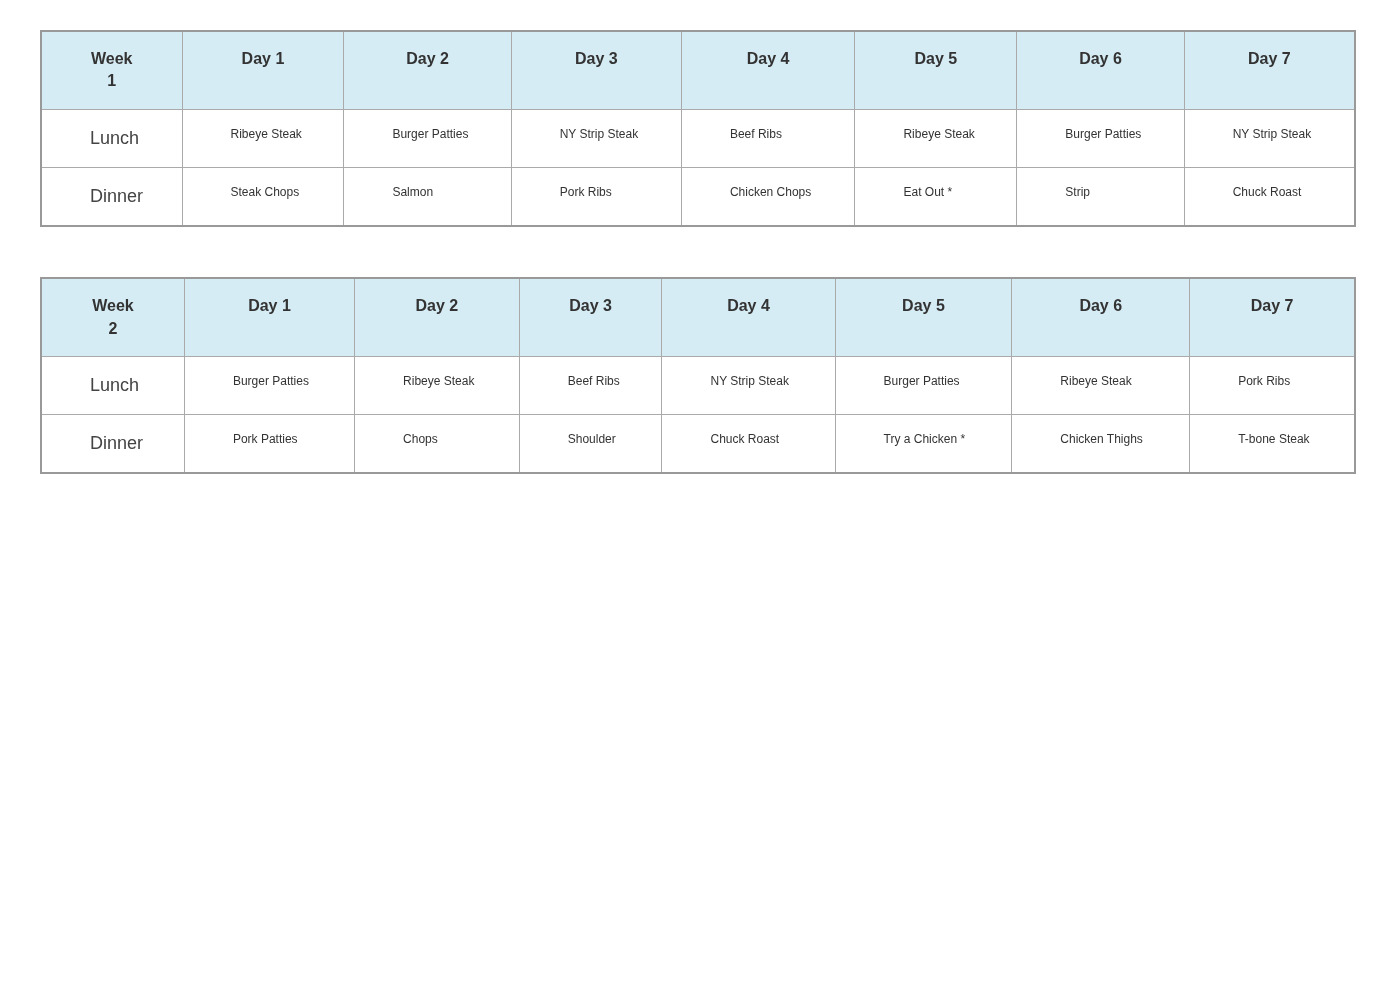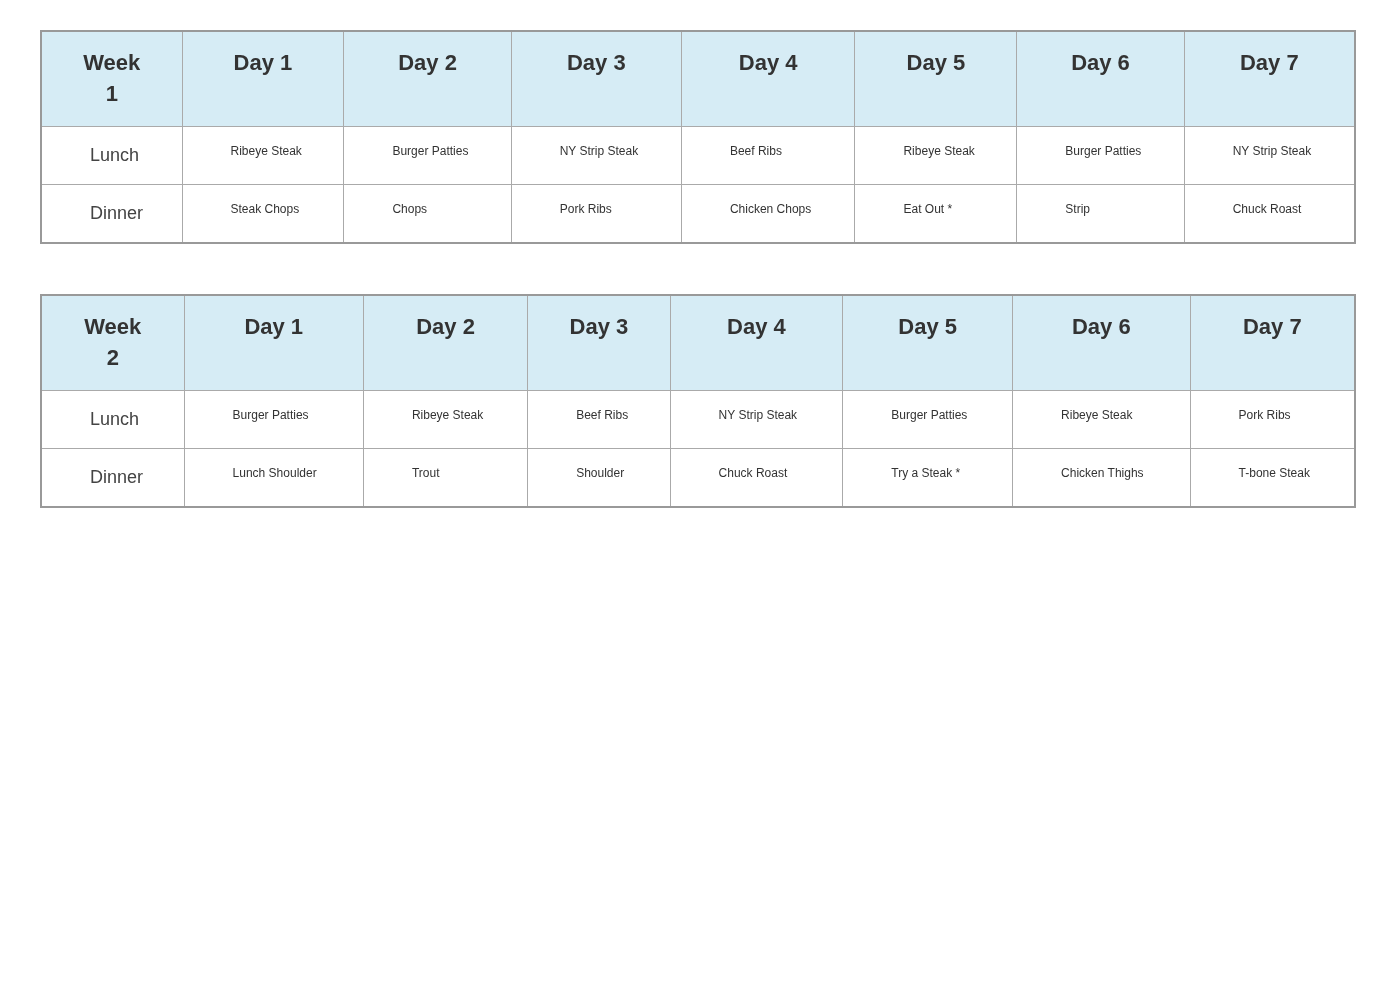--- a/index.html
+++ b/index.html
@@ -32,21 +32,21 @@
       padding: 16px 18px;
       vertical-align: top;
       min-width: 120px;
       font-size: 12px;
       line-height: 1.4;
     }
 
     thead th {
       background-color: #d6ecf5;
       font-weight: bold;
-      font-size: 22px;
+      font-size: 16px;
     }
 
     tbody td {
       background-color: #ffffff;
       padding-left: 48px;
     }
 
     tbody tr td:first-child {
       color: #444;
       font-size: 18px;
@@ -76,21 +76,21 @@
           <td>Burger Patties</td>
           <td>NY Strip Steak</td>
           <td>Beef Ribs</td>
           <td>Ribeye Steak</td>
           <td>Burger Patties</td>
           <td>NY Strip Steak</td>
         </tr>
         <tr>
           <td>Dinner</td>
           <td>Steak Chops</td>
-          <td>Chops</td>
+          <td>Salmon</td>
           <td>Pork Ribs</td>
           <td>Chicken Chops</td>
           <td>Eat Out *</td>
           <td>Strip</td>
           <td>Chuck Roast</td>
         </tr>
       </tbody>
     </table>
     <table>
       <thead>
@@ -111,23 +111,23 @@
           <td>Burger Patties</td>
           <td>Ribeye Steak</td>
           <td>Beef Ribs</td>
           <td>NY Strip Steak</td>
           <td>Burger Patties</td>
           <td>Ribeye Steak</td>
           <td>Pork Ribs</td>
         </tr>
         <tr>
           <td>Dinner</td>
-          <td>Lunch Shoulder</td>
-          <td>Trout</td>
+          <td>Pork Patties</td>
+          <td>Chops</td>
           <td>Shoulder</td>
           <td>Chuck Roast</td>
-          <td>Try a Steak *</td>
+          <td>Try a Chicken *</td>
           <td>Chicken Thighs</td>
           <td>T-bone Steak</td>
         </tr>
       </tbody>
     </table>
   </div>
 
 </body></html>

